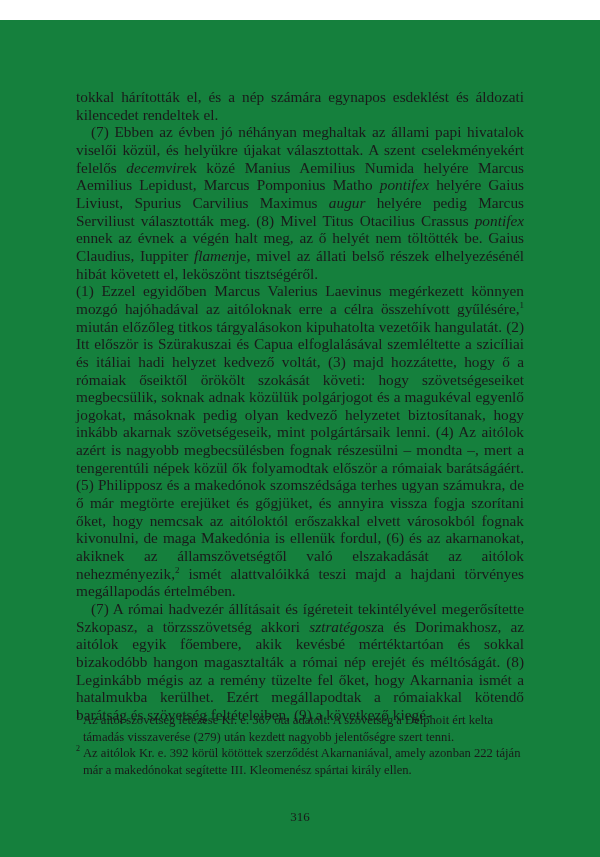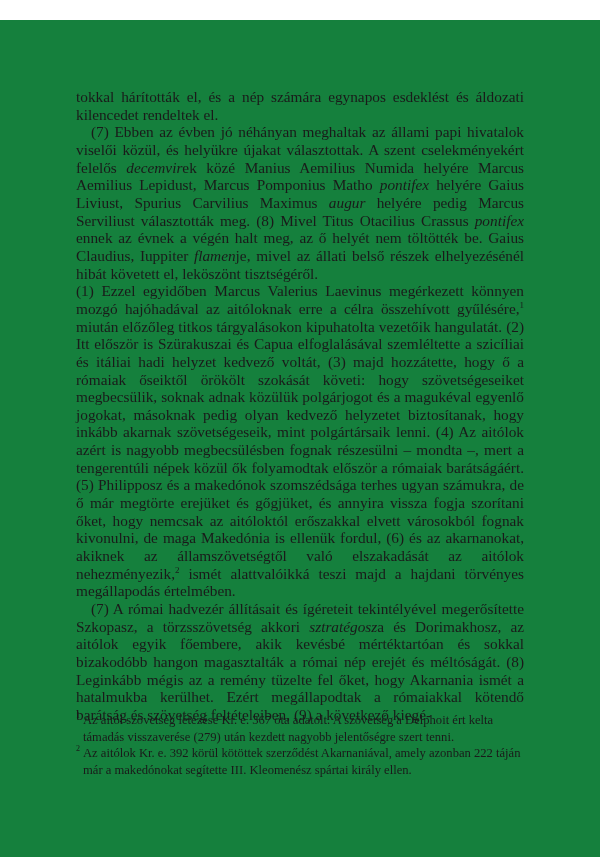--- a/index.html
+++ b/index.html
@@ -44,13 +44,14 @@
     <p><span>(1) Ezzel egyidőben Marcus Valerius Laevinus megérkezett könnyen mozgó hajóhadával az aitóloknak erre a célra összehívott gyűlésére,</span><sup>1</sup><span> miután előzőleg titkos tárgyalásokon kipuhatolta vezetőik hangulatát. (2) Itt először is Szüraku­szai és Capua elfoglalásával szemléltette a szicíliai és itáliai hadi helyzet kedve­ző voltát, (3) majd hozzátette, hogy ő a rómaiak őseiktől örökölt szokását kö­veti: hogy szövetségeseiket megbecsülik, soknak adnak közülük polgárjogot és a magukéval egyenlő jogokat, másoknak pedig olyan kedvező helyzetet bizto­sítanak, hogy inkább akarnak szövetségeseik, mint polgártársaik lenni. (4) Az aitólok azért is nagyobb megbecsülésben fognak részesülni – mondta –, mert a tengerentúli népek közül ők folyamodtak először a rómaiak barátságáért. (5) Philipposz és a makedónok szomszédsága terhes ugyan számukra, de ő már megtörte erejüket és gőgjüket, és annyira vissza fogja szorítani őket, hogy nem­csak az aitóloktól erőszakkal elvett városokból fognak kivonulni, de maga Ma­kedónia is ellenük fordul, (6) és az akarnanokat, akiknek az államszövetségtől való elszakadását az aitólok nehezményezik,</span><sup>2</sup><span> ismét alattvalóikká teszi majd a hajdani törvényes megállapodás értelmében.</span></p>
 
     <p class="indent"><span>(7) A római hadvezér állításait és ígéreteit tekintélyével megerősítette Szko­pasz, a törzsszövetség akkori </span><i>sztratégosz</i><span>a és Dorimakhosz, az aitólok egyik fő­embere, akik kevésbé mértéktartóan és sokkal bizakodóbb hangon magasztalták a római nép erejét és méltóságát. (8) Leginkább mégis az a remény tüzelte fel őket, hogy Akarnania ismét a hatalmukba kerülhet. Ezért megállapodtak a rómaiakkal kötendő barátság és szövetség feltételeiben, (9) a következő kiegé-</span></p>
   </div>
 
   <div class="footnotes">
     <p class="fn"><span class="fn-mark">1</span><span>Az aitól szövetség létezése Kr. e. 367 óta adatolt. A szövetség a Delphoit ért kelta támadás visszaverése (279) után kezdett nagyobb jelentőségre szert tenni.</span></p>
     <p class="fn"><span class="fn-mark">2</span><span>Az aitólok Kr. e. 392 körül kötöttek szerződést Akarnaniával, amely azonban 222 táján már a makedónokat segítette III. Kleomenész spártai király ellen.</span></p>
   </div>
 
+  <div class="pagenum">316</div>
 </div>
 
 </body></html>

